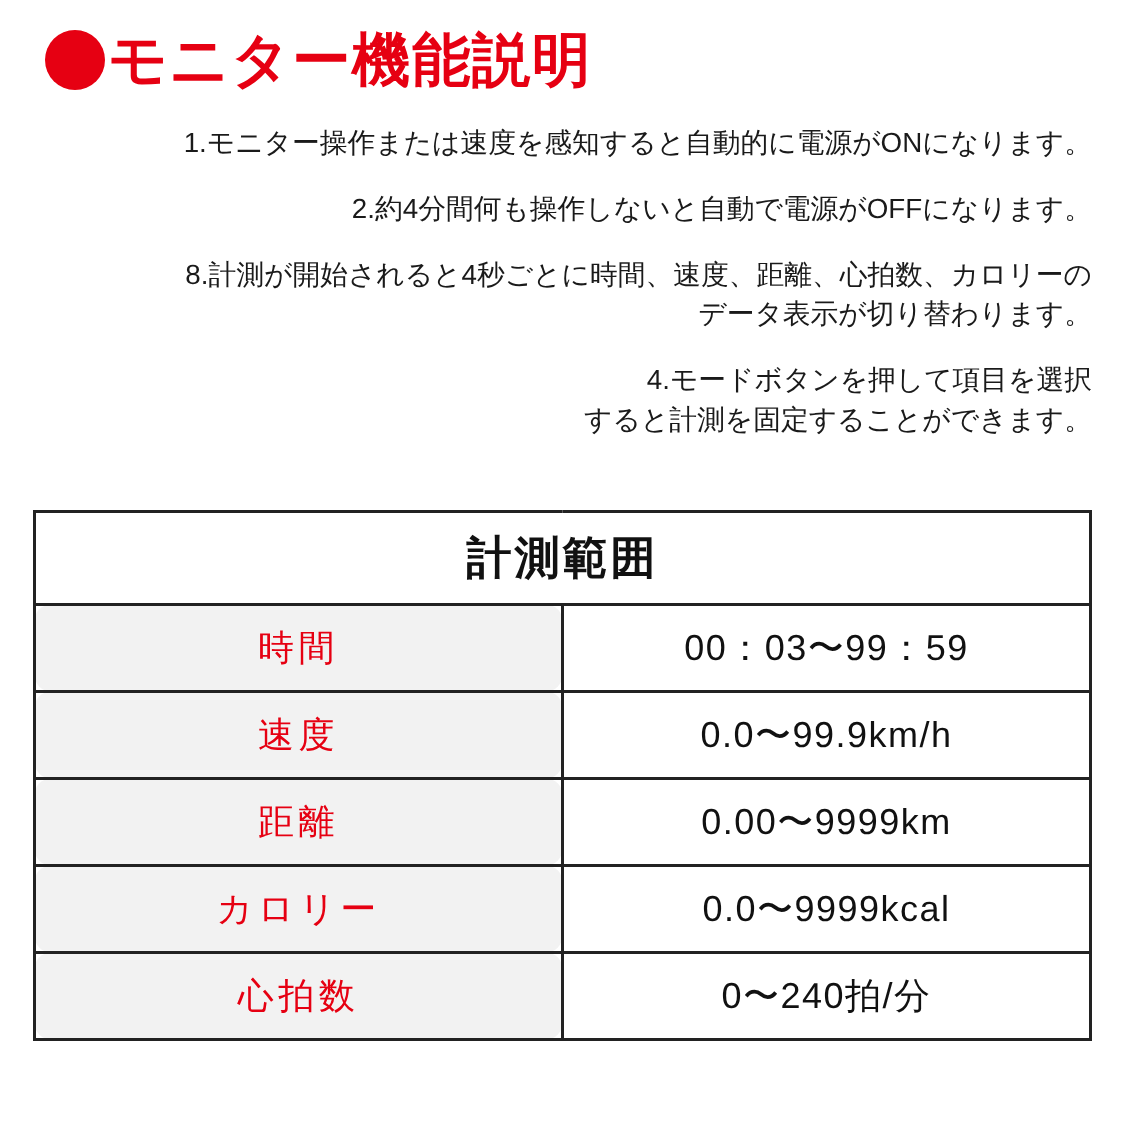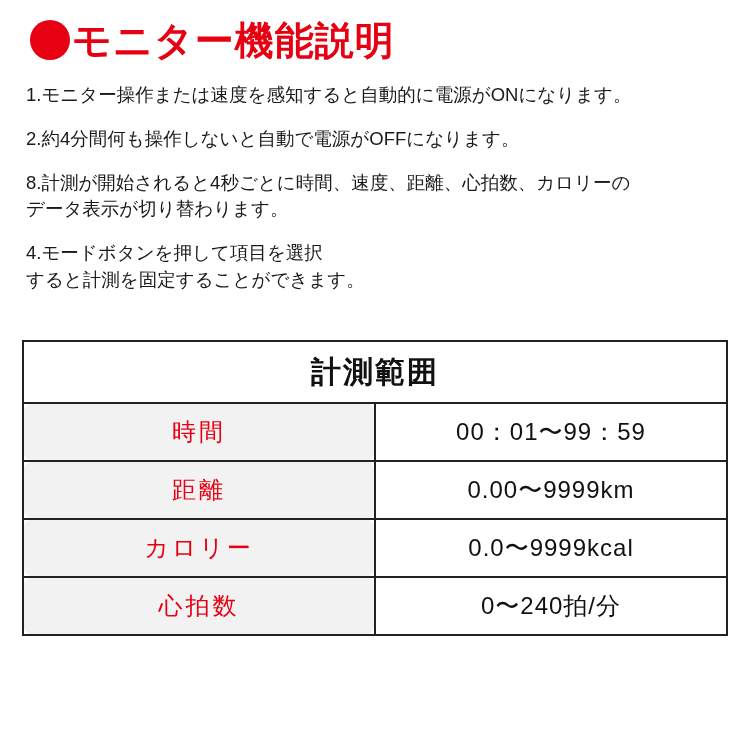--- a/index.html
+++ b/index.html
@@ -41,20 +41,21 @@
     font-weight: bold;
     color: #e60012;
     letter-spacing: 1px;
     line-height: 1;
     white-space: nowrap;
   }
 
   
   .notes {
     margin: 22px 0 0 4px;
+    text-align: right;
   }
   .note {
     font-size: 18.5px;
     line-height: 1.45;
     color: #1a1a1a;
     margin-bottom: 17px;
     white-space: pre-line;
   }
 
   
@@ -115,21 +116,25 @@
 すると計測を固定することができます。</div>
   </div>
 
   <table class="spec-table">
     <tbody>
         <tr>
       <td class="head-cell" colspan="2">計測範囲</td>
     </tr>
     <tr>
       <td class="label-cell">時間</td>
-      <td class="value-cell">00：01〜99：59</td>
+      <td class="value-cell">00：03〜99：59</td>
+    </tr>
+    <tr>
+      <td class="label-cell">速度</td>
+      <td class="value-cell">0.0〜99.9km/h</td>
     </tr>
     <tr>
       <td class="label-cell">距離</td>
       <td class="value-cell">0.00〜9999km</td>
     </tr>
     <tr>
       <td class="label-cell">カロリー</td>
       <td class="value-cell">0.0〜9999kcal</td>
     </tr>
     <tr>

